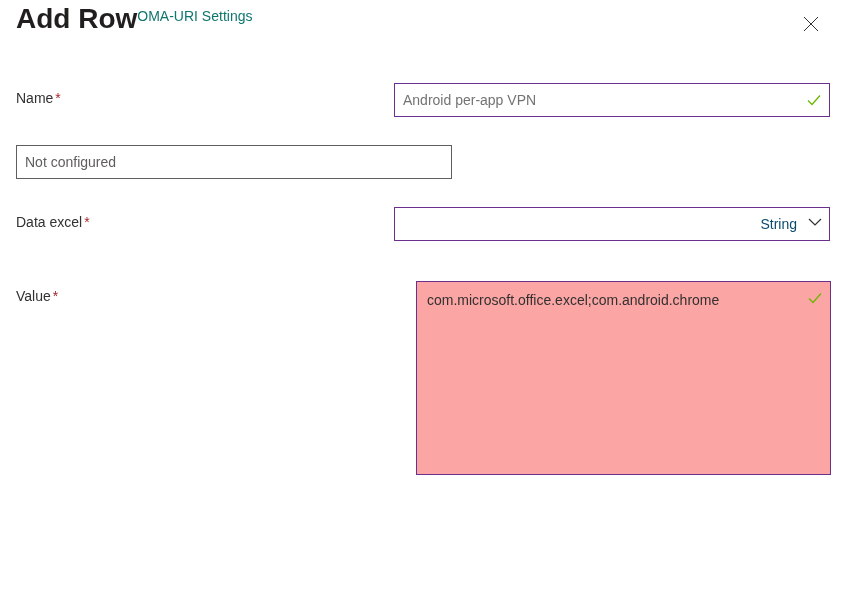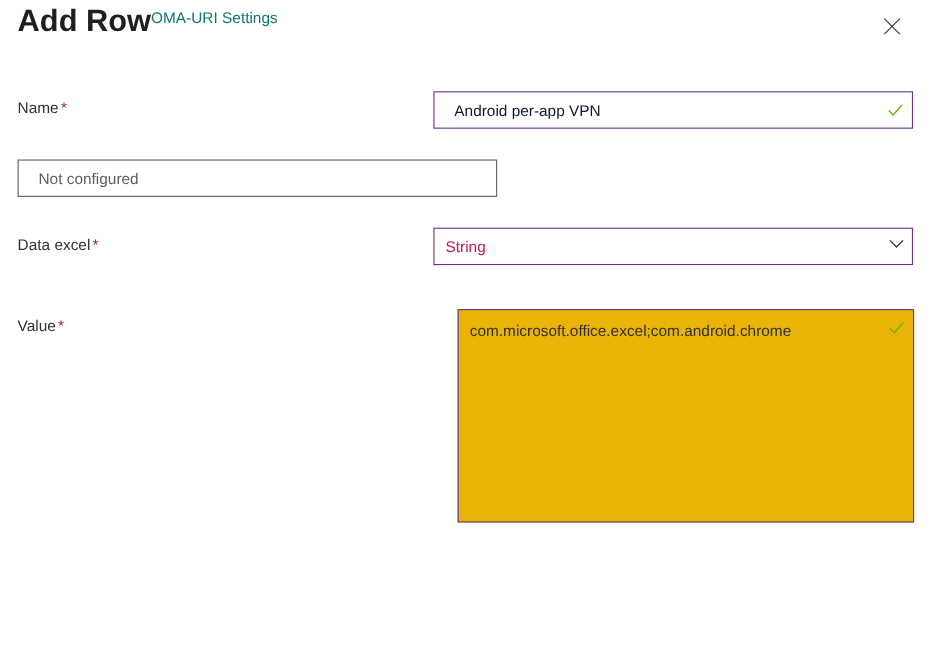--- a/index.html
+++ b/index.html
@@ -78,43 +78,43 @@
     }
     .form-control-wrap {
       flex: 1;
       position: relative;
       max-width: 436px;
     }
     .text-input {
       width: 100%;
       height: 34px;
       border: 1px solid #605e5c;
-      padding: 0 32px 0 18px;
+      padding: 0 32px 0 8px;
       font-size: 14px;
       font-family: inherit;
-      color: #0f172a;
+      color: #737373;
       background: #fff;
       outline: none;
       text-overflow: ellipsis;
     }
     .text-input.validated {
       border: 1px solid #6b2f8e;
     }
     .text-input::placeholder {
       color: #605e5c;
     }
     .textarea-input {
       width: 100%;
       height: 194px;
       border: 1px solid #6b2f8e;
       padding: 8px 32px 8px 10px;
       font-size: 14px;
       font-family: inherit;
       color: #323130;
-      background: #eab308;
+      background: #fca5a5;
       outline: none;
       resize: none;
       line-height: 1.5;
       word-break: break-all;
     }
     .check-icon {
       position: absolute;
       right: 8px;
       top: 9px;
       color: #6bb700;
@@ -127,26 +127,27 @@
     .select-wrap {
       position: relative;
     }
     .select-display {
       width: 100%;
       height: 34px;
       border: 1px solid #6b2f8e;
       padding: 0 32px 0 10px;
       font-size: 14px;
       font-family: inherit;
-      color: #be185d;
+      color: #0c4a6e;
       background: #fff;
       outline: none;
       display: flex;
       align-items: center;
       cursor: pointer;
+      justify-content: flex-end;
     }
     .chevron-icon {
       position: absolute;
       right: 8px;
       top: 50%;
       transform: translateY(-50%);
       color: #323130;
       pointer-events: none;
     }
     .chevron-icon svg {

